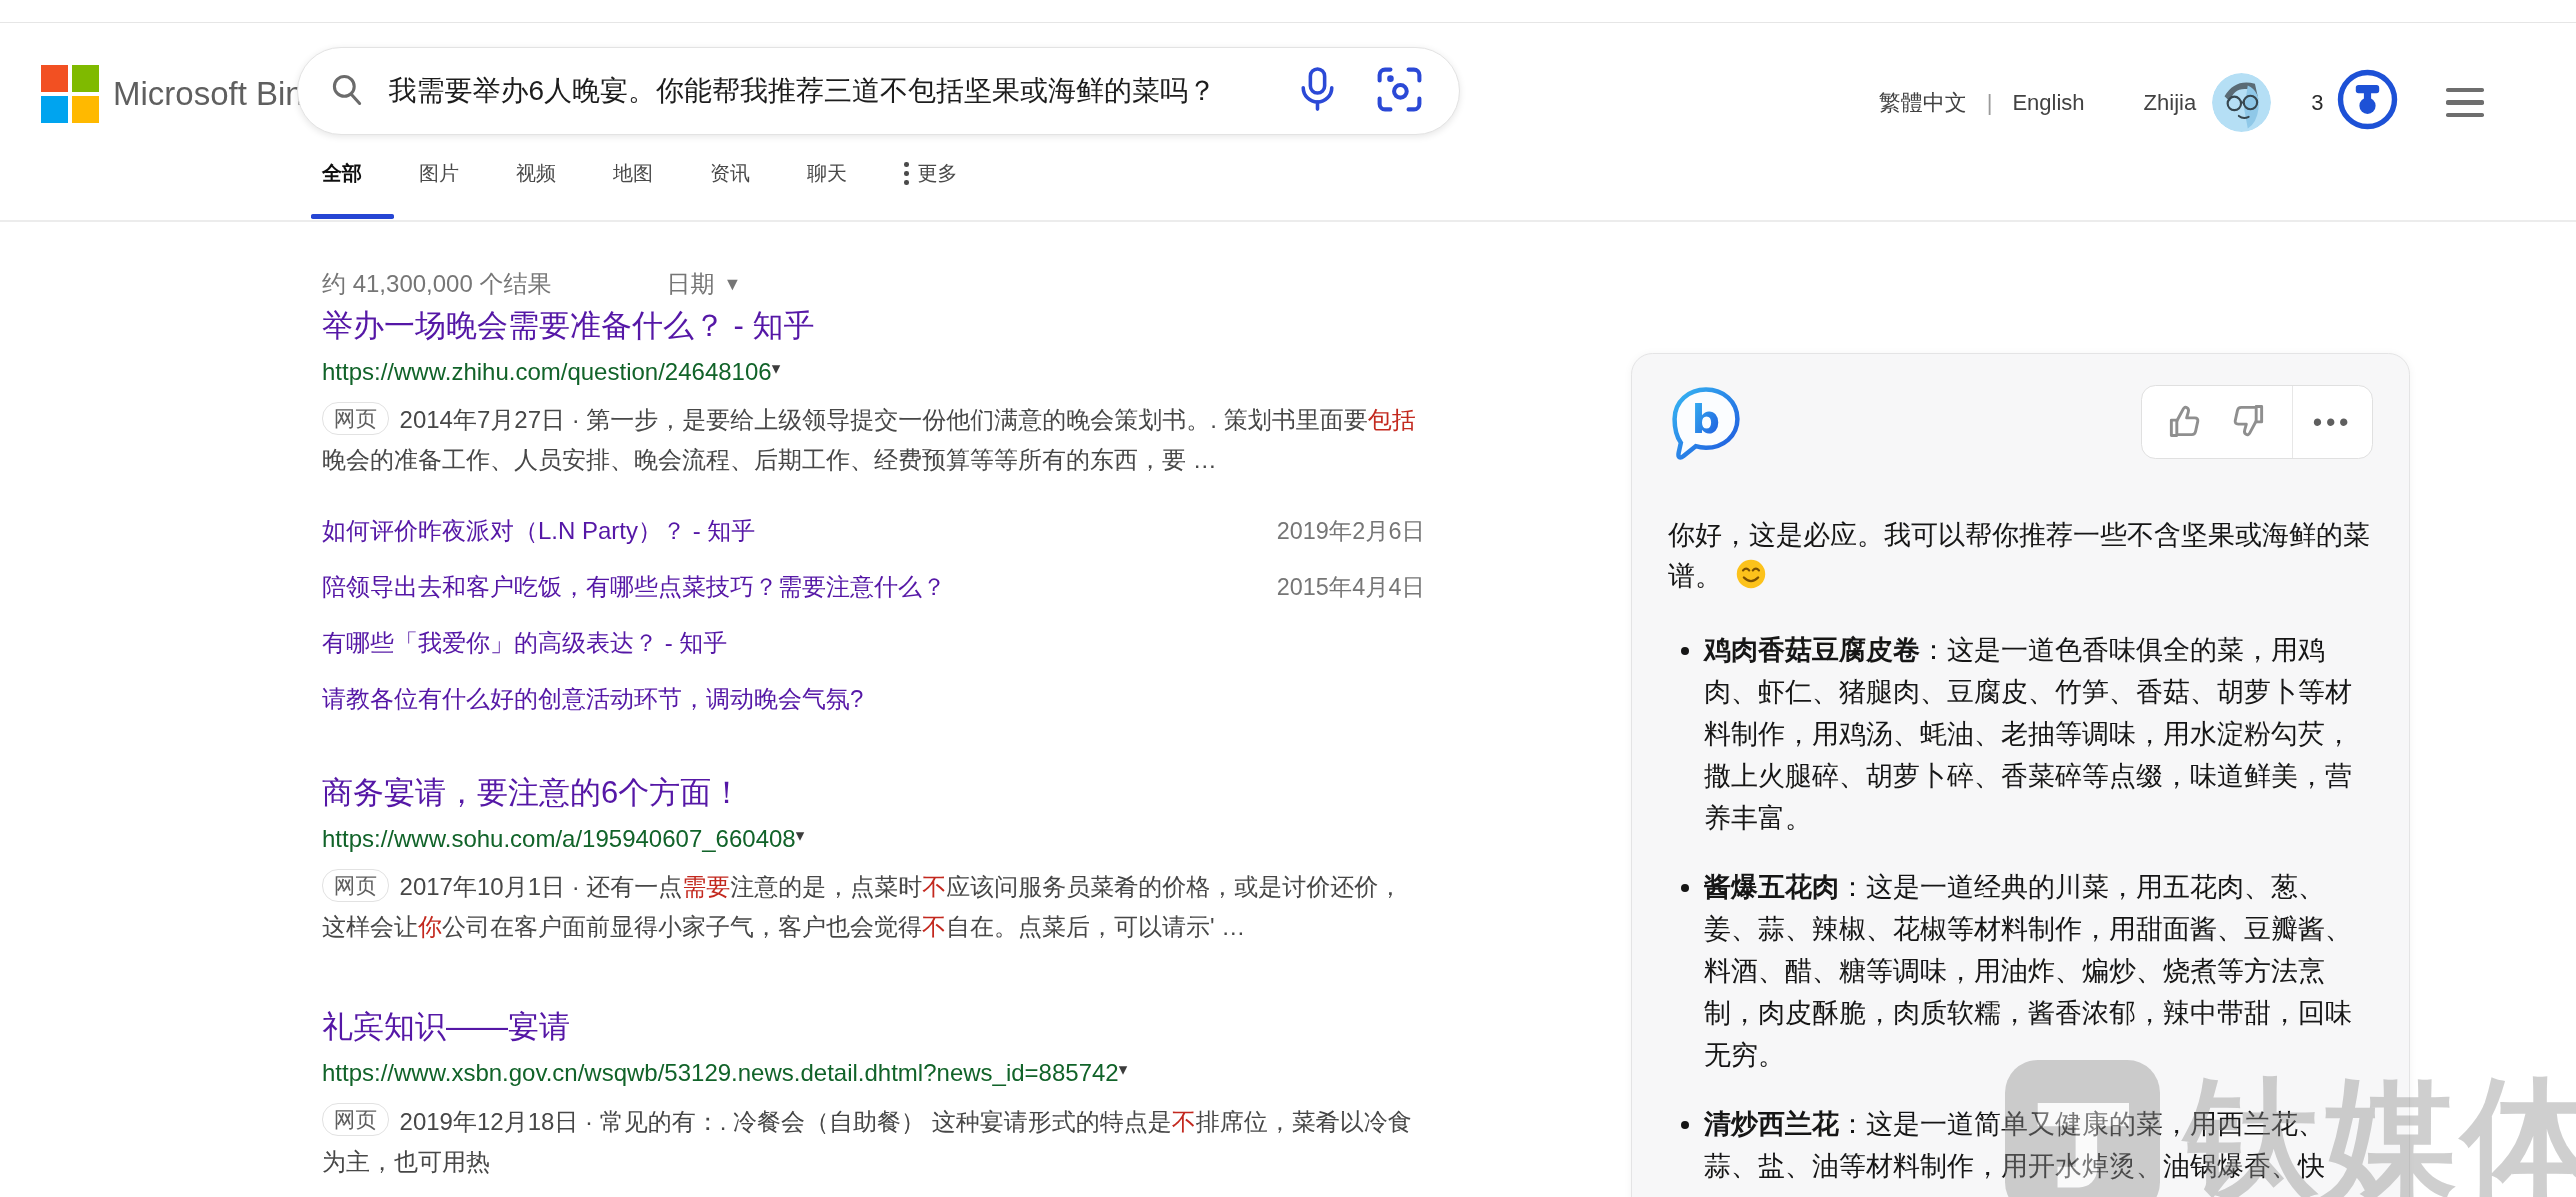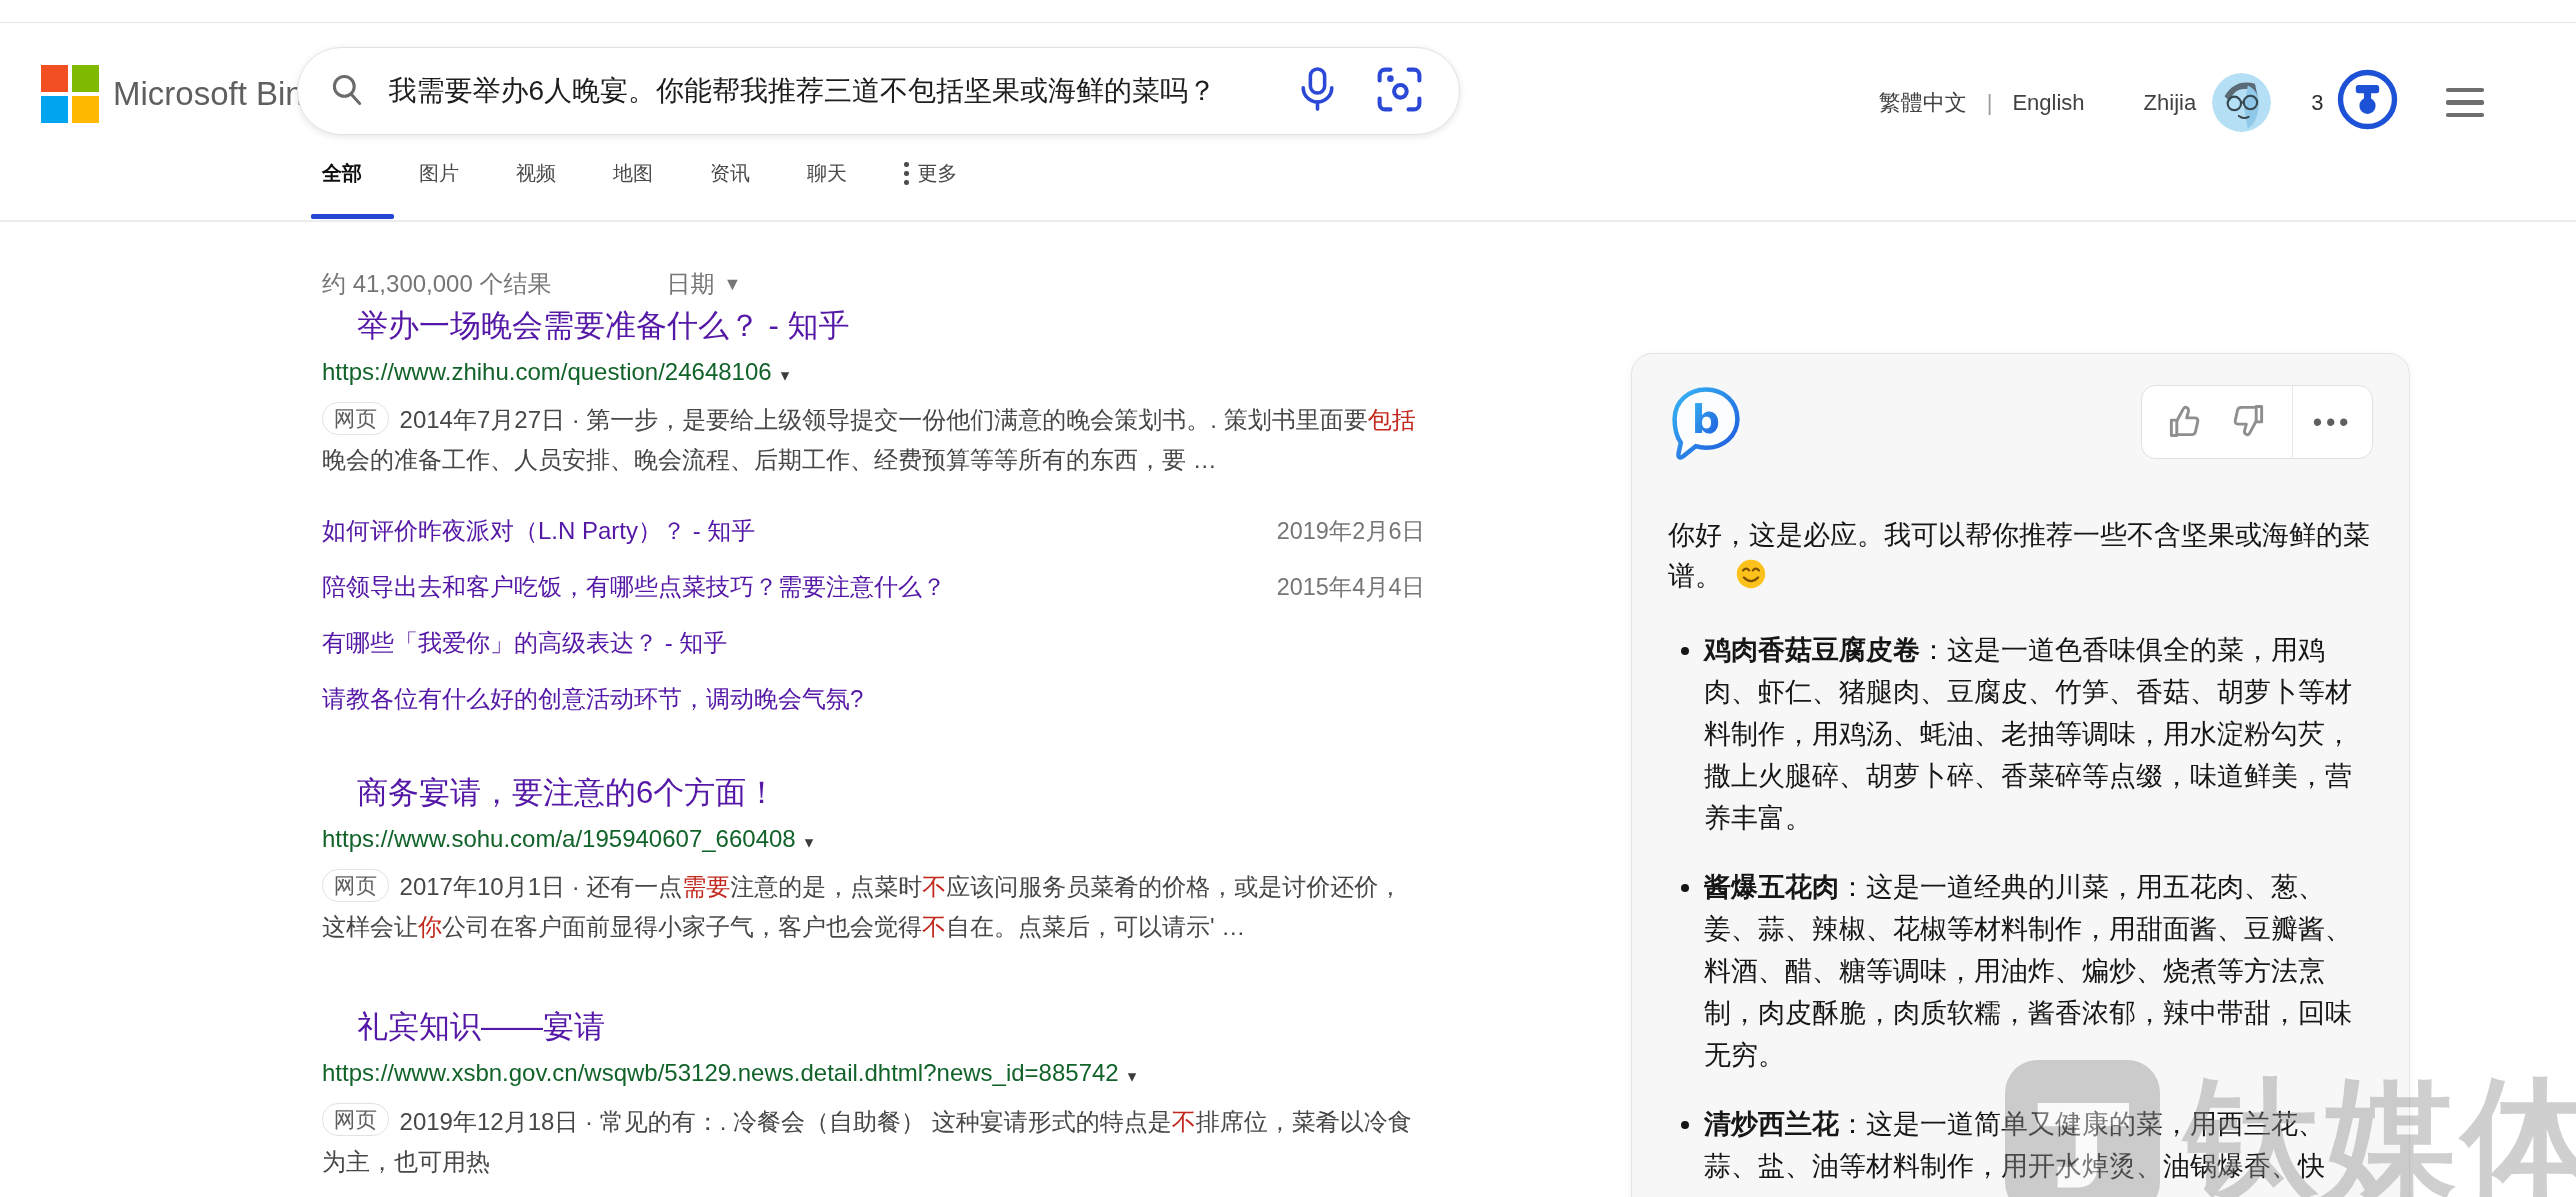--- a/index.html
+++ b/index.html
@@ -38,22 +38,22 @@
   .tab-underline{position:absolute;left:311px;top:214px;width:83px;height:5.4px;background:#2646d4;border-radius:1.8px;}
   .tabs-divider{position:absolute;left:0;top:220px;width:100%;height:1.8px;background:#ececec;}
 
   
   .meta{position:absolute;left:322px;top:268px;display:flex;align-items:center;font-size:24px;color:#767676;}
   .datefilter{margin-left:115px;display:flex;align-items:center;gap:9px;cursor:pointer;}
   .caret{font-size:18px;color:#767676;}
 
   
   .results{position:absolute;left:322px;top:304px;width:1103px;}
-  .r-title{font-size:31px;line-height:43px;color:#5517a6;cursor:pointer;margin-left:35px;}
-  .r-urlrow{margin-top:10.8px;display:flex;align-items:flex-end;gap:9px;}
+  .r-title{font-size:31px;line-height:43px;color:#5517a6;cursor:pointer;}
+  .r-urlrow{margin-top:10.8px;display:flex;align-items:flex-start;gap:0;}
   .r-url{font-size:24px;color:#116329;cursor:pointer;}
   .r-url-caret{font-size:17px;color:#3c3c3c;}
   .r-snippet{margin-top:14.4px;font-size:24px;line-height:40px;color:#474747;}
   .badge{display:inline-block;border:1.8px solid #e2e2e2;border-radius:16px;padding:0px 10.8px;
          font-size:21.6px;color:#5f5f5f;margin-right:10.8px;line-height:31px;vertical-align:2.7px;}
   .hl{color:#c3281e;}
   .sublinks{margin-top:35px;}
   .sublink-row{display:flex;justify-content:space-between;align-items:baseline;margin-bottom:24px;}
   .sublink{font-size:24px;color:#5517a6;cursor:pointer;}
   .sublink-date{font-size:23.4px;color:#767676;}

